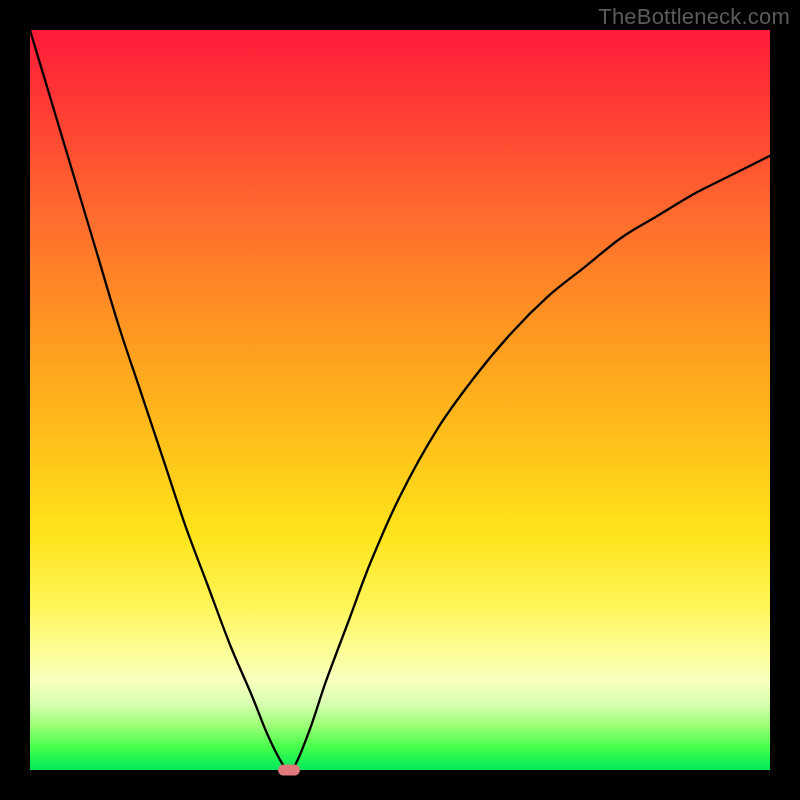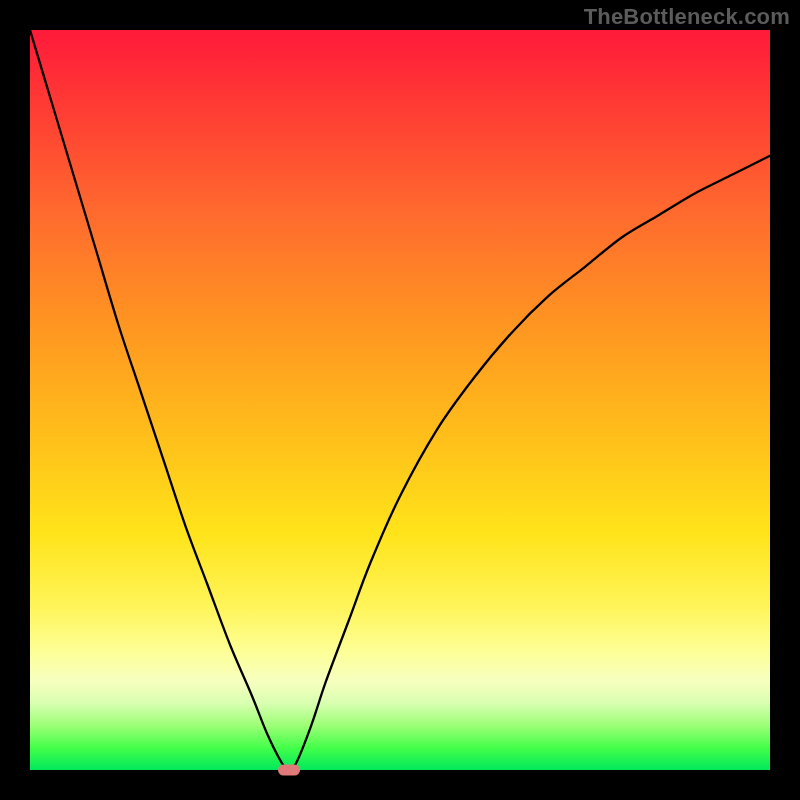--- a/index.html
+++ b/index.html
@@ -40,21 +40,21 @@
       #44ff4a 97%,
       #00e85c 100%
     );
   }
   .watermark {
     position: absolute;
     top: 4px;
     right: 10px;
     color: #5b5b5b;
     font-size: 22px;
-    font-weight: 700;
+    font-weight: 400;
     letter-spacing: 0.2px;
     user-select: none;
   }
   .curve-svg {
     position: absolute;
     left: 0;
     top: 0;
     width: 740px;
     height: 740px;
   }

